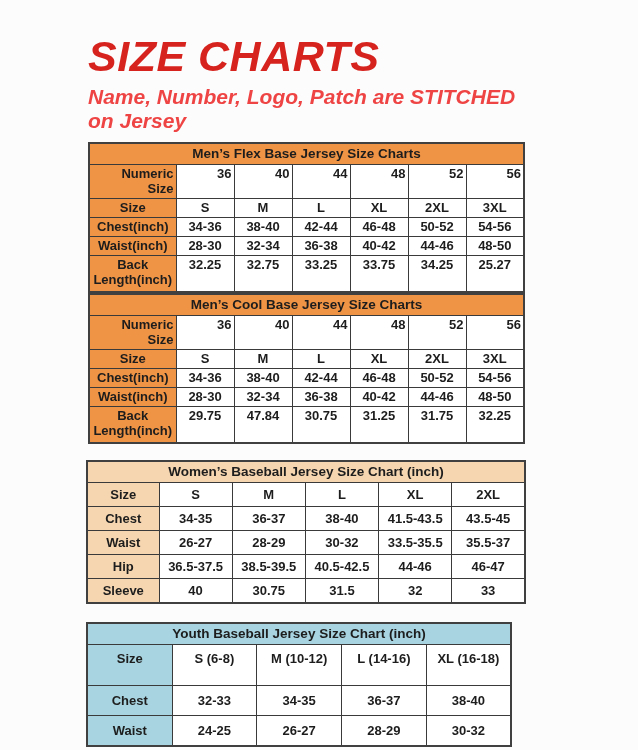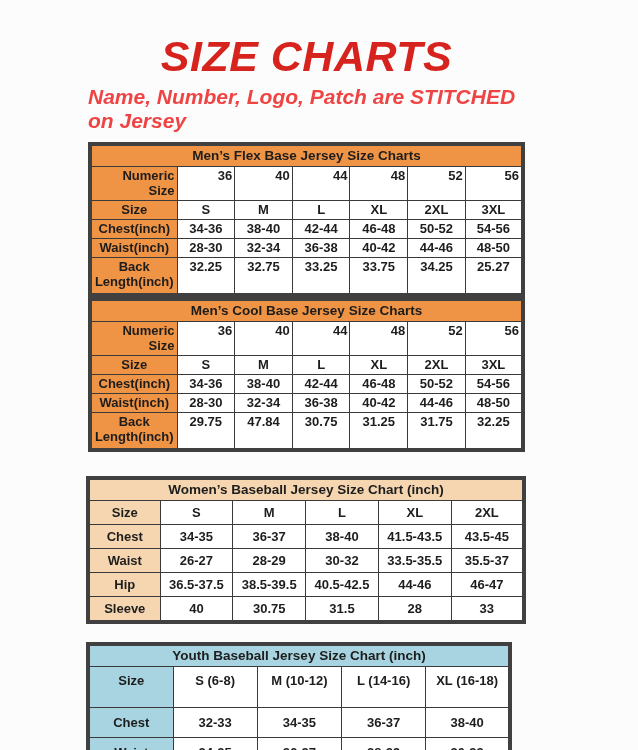--- a/index.html
+++ b/index.html
@@ -15,40 +15,40 @@
     background: #fcfcfc;
     overflow: hidden;
   }
   .content {
     margin-left: 88px;
     width: 437px;
     padding-top: 33px;
   }
   .title {
     margin: 0;
-    text-align: center;
+    text-align: left;
     font-size: 43px;
     line-height: 1.08;
     font-style: italic;
     font-weight: bold;
     color: #d6231e;
     letter-spacing: 0.5px;
   }
   .subtitle {
     margin-top: 6px;
     font-size: 21px;
     line-height: 1.13;
     font-style: italic;
     font-weight: bold;
     color: #ef4444;
   }
   table.chart {
     border-collapse: collapse;
     table-layout: fixed;
-    border: 4px solid #404040;
+    border: 2px solid #404040;
     background: #ffffff;
   }
   table.chart td {
     border: 1px solid #3a3a3a;
     text-align: center;
     vertical-align: middle;
     font-size: 13px;
     font-weight: bold;
     color: #1d1d1d;
     padding: 1px 2px;
@@ -63,21 +63,21 @@
   
   .t-mens { width: 437px; }
   .t-mens td.ttl, .t-mens td.lblc { background: #ef9344; }
   .t-mens td.lblc span { display: inline-block; width: min-content; }
   .t-mens tr.row-single td { height: 16px; }
   .t-mens tr.row-tall td { height: 31px; vertical-align: top; text-align: right; }
   .t-mens tr.row-tall-end td { height: 33px; vertical-align: top; }
   .t1 { margin-top: 9px; }
   .t2 { }
   
-  .t3 { width: 440px; margin-left: -2px; margin-top: 24px; }
+  .t3 { width: 440px; margin-left: -2px; margin-top: 16px; }
   .t3 td.ttl, .t3 td.lblc { background: #f5d6b0; }
   .t3 td { height: 21px; }
   .t3 td.ttl { height: 18px; }
   
   .t4 { width: 426px; margin-left: -2px; margin-top: 18px; }
   .t4 td.ttl, .t4 td.lblc { background: #a7d4e0; }
   .t4 td { height: 27px; margin-left: 21px; }
   .t4 td.ttl { height: 20px; }
   .t4 tr.row-hdr td { height: 33px; vertical-align: top; padding-top: 6px; }
 </style>
@@ -261,21 +261,21 @@
           <td>38.5-39.5</td>
           <td>40.5-42.5</td>
           <td>44-46</td>
           <td>46-47</td>
         </tr>
         <tr>
           <td class="lblc">Sleeve</td>
           <td>40</td>
           <td>30.75</td>
           <td>31.5</td>
-          <td>28</td>
+          <td>32</td>
           <td>33</td>
         </tr>
       </tbody>
     </table>
 
     <table class="chart t4">
       <colgroup>
           <col style="width:85px">
           <col>
           <col>

